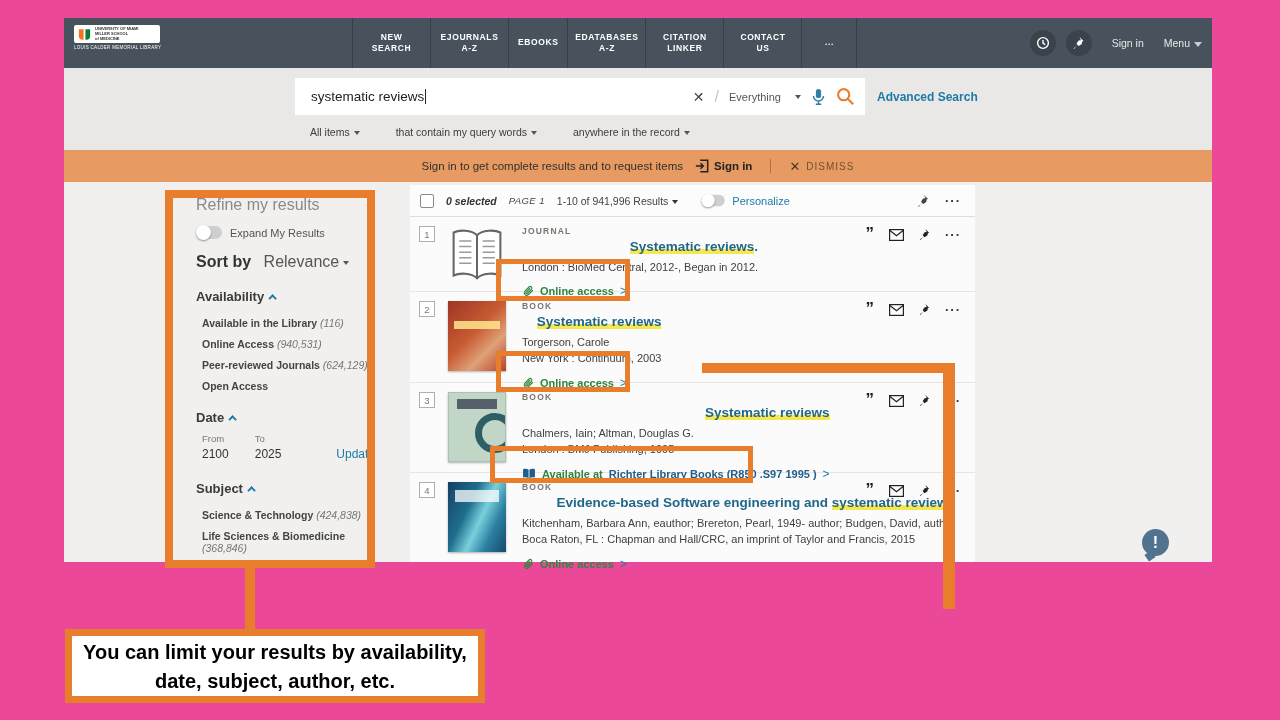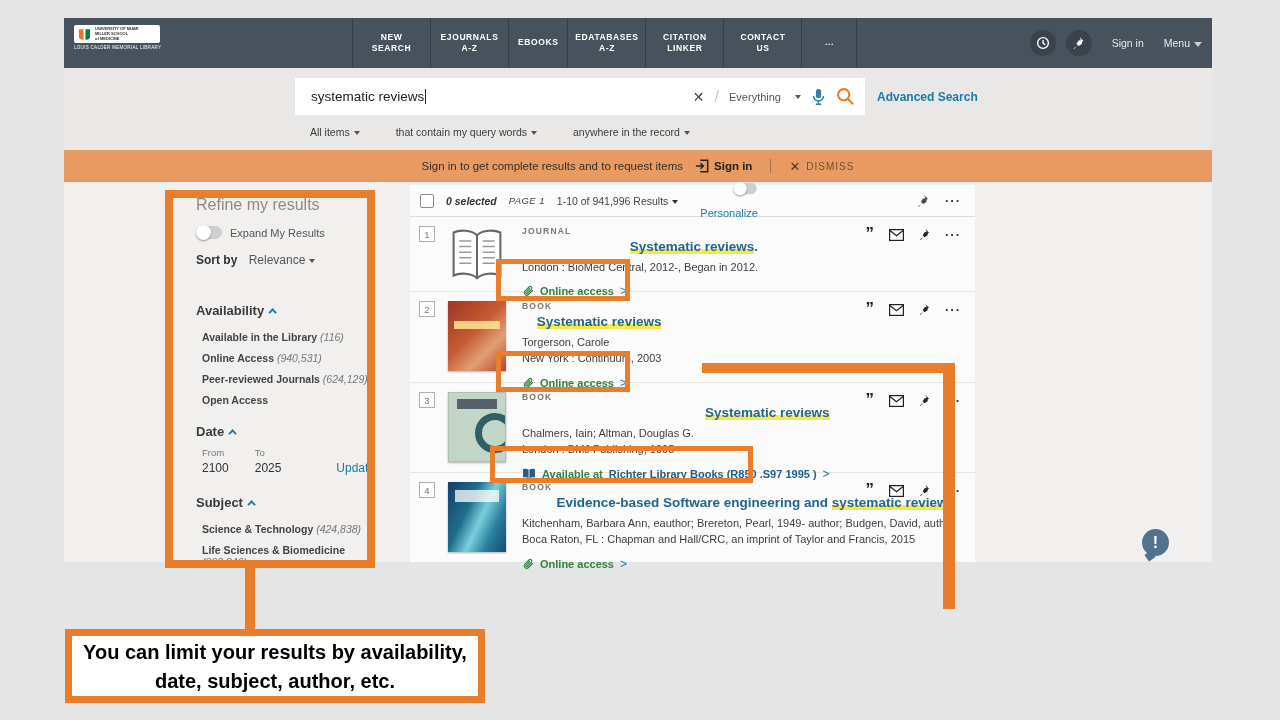--- a/index.html
+++ b/index.html
@@ -1,17 +1,17 @@
 <!DOCTYPE html>
 <html><head>
 <meta charset="utf-8">
 <style>
   * { margin:0; padding:0; box-sizing:border-box; }
   html,body { width:1280px; height:720px; background:#fff; font-family:"Liberation Sans", sans-serif; overflow:hidden; }
-  .canvas { position:relative; width:1280px; height:720px; background:#e5e5e5; }
+  .canvas { position:relative; width:1280px; height:720px; background:#ec4899; }
   .abs { position:absolute; }
 
   
   .navbar { left:64px; top:18px; width:1148px; height:50px; background:#47525C; display:flex; align-items:stretch; }
   .logo-wrap { position:absolute; left:10px; top:7px; width:86px; }
   .logo-box { background:#fff; border-radius:2px; padding:2px 3px; display:flex; gap:3px; align-items:center; }
   .logo-text { font-size:4px; line-height:1.2; color:#333; font-weight:bold; }
   .logo-lib { font-size:4.5px; color:#fff; letter-spacing:.3px; margin-top:2px; white-space:nowrap; }
   .nav-menu { position:absolute; left:288px; top:0; height:50px; display:flex; }
   .nav-item { min-width:56px; max-width:78px; padding:0 9px; display:flex; align-items:center; justify-content:center; text-align:center;
@@ -45,41 +45,41 @@
   
   .main-area { left:64px; top:182px; width:1148px; height:380px; background:#F1F0EF; overflow:hidden; }
 
   
   .sidebar { position:absolute; left:132px; top:14px; width:185px; }
   .refine-title { font-size:16px; color:#8A8A8A; margin-bottom:12px; }
   .toggle-row { display:flex; align-items:center; gap:8px; margin-bottom:14px; }
   .toggle { width:26px; height:13px; border-radius:7px; background:#CFCFCF; position:relative; cursor:pointer; flex:0 0 auto; }
   .toggle .knob { position:absolute; left:0; top:-1px; width:15px; height:15px; border-radius:50%; background:#fff; box-shadow:0 1px 2px rgba(0,0,0,.4); }
   .toggle-label { font-size:11px; color:#555; }
-  .sort-row { font-size:12px; color:#333; margin-bottom:36px; }
+  .sort-row { font-size:16px; color:#333; margin-bottom:18px; }
   .sort-row b { font-weight:bold; }
   .sort-val { color:#555; margin-left:8px; cursor:pointer; }
   .facet-head { display:flex; align-items:center; gap:7px; font-size:13px; font-weight:bold; color:#3A3A3A; margin-bottom:8px; cursor:pointer; }
   .chev-up { width:6px; height:6px; border-left:2px solid #1B7BA6; border-top:2px solid #1B7BA6; transform:rotate(45deg) translateY(2px); }
   .facet-item { font-size:10.5px; font-weight:bold; color:#444; padding:4.5px 0 4.5px 6px; cursor:pointer; }
   .facet-count { font-weight:normal; font-style:italic; color:#777; }
   .facet-gap { height:14px; }
   .date-grid { display:flex; gap:26px; padding-left:6px; margin-bottom:6px; }
   .date-lab { font-size:9.5px; color:#777; }
   .date-val { font-size:12px; color:#333; margin-top:3px; }
   .update-link { color:#1B7BA6; font-size:12px; position:absolute; right:6px; cursor:pointer; }
 
   
   .results-panel { left:410px; top:185px; width:565px; height:377px; background:#FBFBFB; }
   .res-header { height:32px; display:flex; align-items:center; gap:12px; padding:0 14px 0 10px; border-bottom:1px solid #DDD; background:#FCFCFC; }
   .checkbox { width:14px; height:14px; border:1.5px solid #8A8A8A; background:#fff; border-radius:2px; cursor:pointer; }
   .sel-txt { font-size:10.5px; font-weight:bold; font-style:italic; color:#333; }
   .page-txt { font-size:9.5px; font-style:italic; color:#444; letter-spacing:.4px; }
   .count-txt { font-size:10.5px; color:#444; cursor:pointer; }
-  .personalize { display:flex; align-items:flex-end; gap:12px; margin-left:10px; cursor:pointer;flex-direction:column; }
+  .personalize { display:flex; align-items:flex-end; gap:6px; margin-left:10px; cursor:pointer; }
   .personalize span { color:#1B7BA6; font-size:11px; }
   .hdr-right { margin-left:auto; display:flex; align-items:center; gap:16px; }
   .row { position:relative; display:flex; padding:9px 0 0 9px; border-bottom:1px solid #E7E6E5; }
   .badge { width:16px; height:16px; border:1px solid #AFAFAF; background:#fff; color:#777; font-size:9.5px; display:flex; align-items:center; justify-content:center; margin-right:11px; flex:0 0 auto; }
   .thumb { width:62px; flex:0 0 auto; margin-right:14px; display:flex; justify-content:center; }
   .cover { width:58px; height:70px; box-shadow:0 1px 2px rgba(0,0,0,.3); position:relative; overflow:hidden; }
   .cover.red { background:linear-gradient(135deg,#9E3524 0%,#C75B33 45%,#E0A077 70%,#B44428 100%); }
   .cover.red .ctitle { position:absolute; top:20px; left:6px; right:6px; height:8px; background:rgba(255,230,140,.85); }
   .cover.green { background:#C2D6C8; border:1px solid #ADBFB3; }
   .cover.green .ctitle { position:absolute; top:6px; left:8px; right:8px; height:10px; background:#55606B; }

